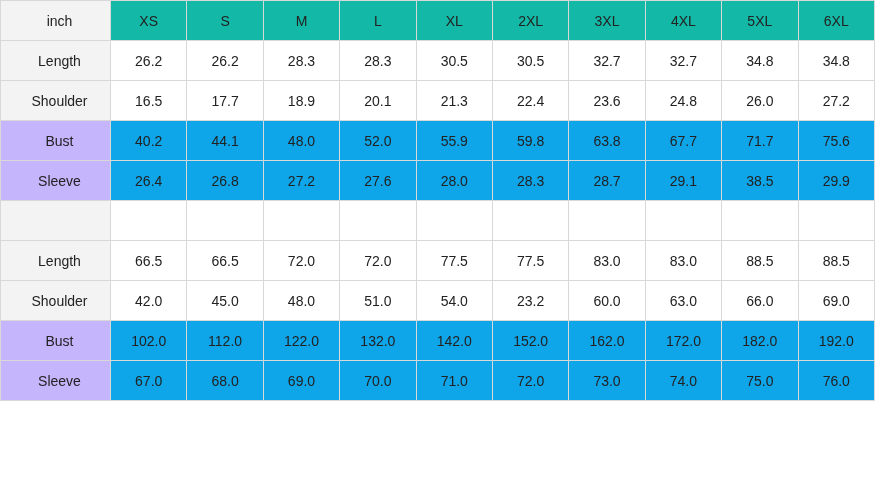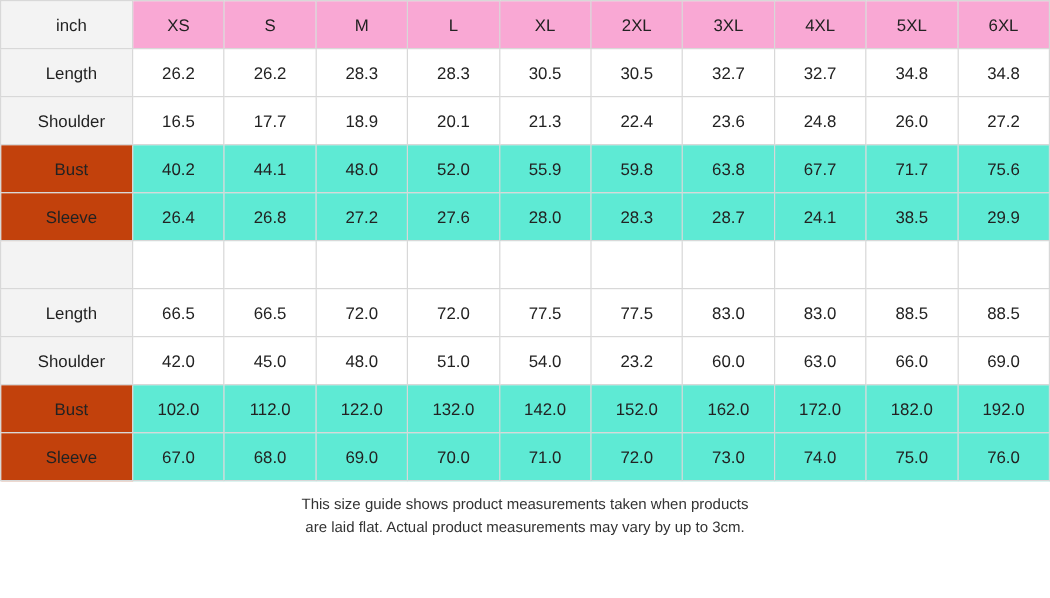--- a/index.html
+++ b/index.html
@@ -45,28 +45,28 @@
     padding-left: 10px;
   }
   table.size-table td.unit-cell {
     background: #f3f3f3;
     font-size: 14px;
   }
   table.size-table tr.header-row td {
     background: #f3f3f3;
   }
   table.size-table tr.header-row td.size-head {
-    background: #f9a8d4;
+    background: #14b8a6;
   }
   
   table.size-table tr.shaded td {
-    background: #5eead4;
+    background: #0ea5e9;
   }
   table.size-table tr.shaded td.hdr-col {
-    background: #c2410c;
+    background: #c4b5fd;
   }
   .spacer-row td {
     height: 38px;
     border-left: 1px solid #d8d8d8;
     border-right: 1px solid #d8d8d8;
     border-top: 1px solid #d8d8d8;
     border-bottom: 1px solid #d8d8d8;
     background: #ffffff;
   }
   .spacer-row td.hdr-col {
@@ -146,21 +146,21 @@
 
       <tr class="shaded">
         <td class="hdr-col">Sleeve</td>
         <td>26.4</td>
         <td>26.8</td>
         <td>27.2</td>
         <td>27.6</td>
         <td>28.0</td>
         <td>28.3</td>
         <td>28.7</td>
-        <td>24.1</td>
+        <td>29.1</td>
         <td>38.5</td>
         <td>29.9</td>
       </tr>
 
       <tr class="spacer-row">
         <td class="hdr-col"></td>
         <td></td>
         <td></td>
         <td></td>
         <td></td>
@@ -224,18 +224,14 @@
         <td>71.0</td>
         <td>72.0</td>
         <td>73.0</td>
         <td>74.0</td>
         <td>75.0</td>
         <td>76.0</td>
       </tr>
     </tbody>
   </table>
 
-  <div class="note">
-    <div>This size guide shows product measurements taken when products</div>
-    <div>are laid flat. Actual product measurements may vary by up to 3cm.</div>
-  </div>
 
 </div>
 
 </body></html>

